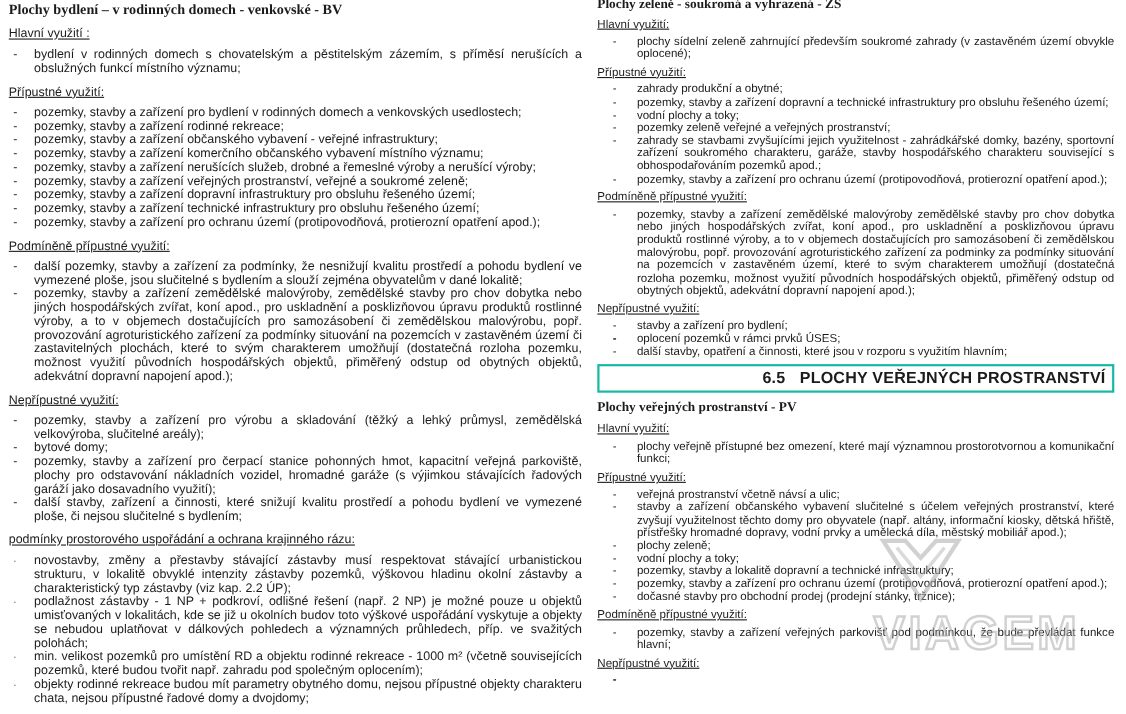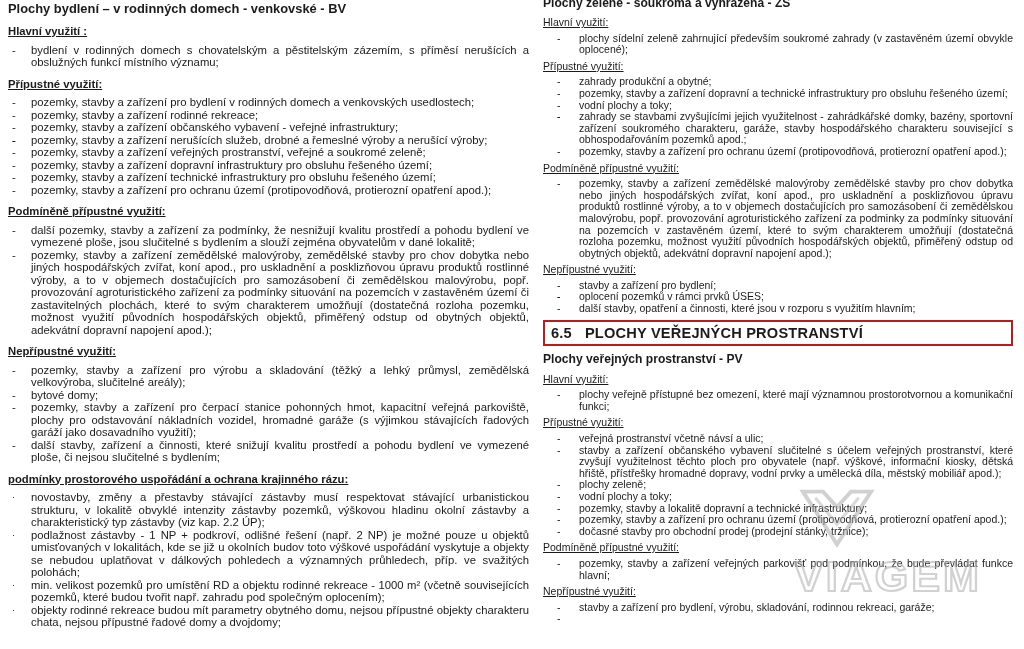--- a/index.html
+++ b/index.html
@@ -9,45 +9,46 @@
     overflow:hidden;
     font-family:"Liberation Sans","DejaVu Sans",sans-serif;
     color:#1b1b1b;
   }
   .page{position:relative; width:1024px; height:649px; background:#fff;}
 
   .col{position:absolute; top:0;}
   .col-left{left:8px;  top:2px;  width:521px; font-size:11.3px; line-height:12.5px;}
   .col-right{left:543px; top:-3px; width:470px; font-size:10.5px; line-height:11.6px;}
 
-  .title{font-weight:bold;}
+  .title{font-weight:bold;font-family:Liberation Serif, serif;}
   .col-left  .title{font-size:12.9px; line-height:14px; margin:0 0 9px 0;}
   .col-right .title{font-size:12.1px; line-height:13px; margin:0 0 7px 0;}
   .col-right .title.mid{margin-top:2px; margin-bottom:8px;}
 
   .heading{text-decoration:underline;}
-  .col-left  .heading{margin:9px 0 6px 0;font-weight:bold;}
+  .col-left  .heading{margin:9px 0 6px 0;}
   .col-right .heading{margin:5px 0 4px 0;}
 
   .list{margin:0;}
   .li{position:relative; text-align:justify;}
   .col-left  .li{padding-left:23px;}
   .col-left  .li .mk{position:absolute; left:4px; top:0;}
   .col-right .li{padding-left:36px;}
   .col-right .li .mk{position:absolute; left:14px; top:0;}
   .mk.dot{font-size:9px; top:-1px;}
 
   .box{
-    border:2px solid #b91c1c;
+    border:2px solid #14b8a6;
     font-weight:bold;
     font-size:14.6px; line-height:16px;
     padding:3px 6px 3px 6px;
     margin:5px 0 7px 0;
     letter-spacing:0.2px;
     background:#fff;
+    text-align:right;
   }
   .box .num{margin-right:13px;}
 
   
   .wm{position:absolute; z-index:6; pointer-events:none;}
   .wm-logo{left:798px; top:487px; width:78px; height:62px;}
   .wm-text{
     left:758px; top:552px; width:260px;
     text-align:center;
     font-size:43px; font-weight:bold; letter-spacing:3px;
@@ -64,21 +65,21 @@
       <div class="title">Plochy bydlení – v rodinných domech - venkovské - BV</div>
       <div class="heading">Hlavní využití :</div>
       <div class="list">
         <div class="li"><span class="mk">-</span><span class="tx">bydlení v rodinných domech s chovatelským a pěstitelským zázemím, s příměsí nerušících a obslužných funkcí místního významu;</span></div>
       </div>
       <div class="heading">Přípustné využití:</div>
       <div class="list">
         <div class="li"><span class="mk">-</span><span class="tx">pozemky, stavby a zařízení pro bydlení v rodinných domech a venkovských usedlostech;</span></div>
         <div class="li"><span class="mk">-</span><span class="tx">pozemky, stavby a zařízení rodinné rekreace;</span></div>
         <div class="li"><span class="mk">-</span><span class="tx">pozemky, stavby a zařízení občanského vybavení - veřejné infrastruktury;</span></div>
-        <div class="li"><span class="mk">-</span></div>
+        <div class="li"><span class="mk">-</span><span class="tx">pozemky, stavby a zařízení komerčního občanského vybavení místního významu;</span></div>
         <div class="li"><span class="mk">-</span><span class="tx">pozemky, stavby a zařízení nerušících služeb, drobné a řemeslné výroby a nerušící výroby;</span></div>
         <div class="li"><span class="mk">-</span><span class="tx">pozemky, stavby a zařízení veřejných prostranství, veřejné a soukromé zeleně;</span></div>
         <div class="li"><span class="mk">-</span><span class="tx">pozemky, stavby a zařízení dopravní infrastruktury pro obsluhu řešeného území;</span></div>
         <div class="li"><span class="mk">-</span><span class="tx">pozemky, stavby a zařízení technické infrastruktury pro obsluhu řešeného území;</span></div>
         <div class="li"><span class="mk">-</span><span class="tx">pozemky, stavby a zařízení pro ochranu území (protipovodňová, protierozní opatření apod.);</span></div>
       </div>
       <div class="heading">Podmíněně přípustné využití:</div>
       <div class="list">
         <div class="li"><span class="mk">-</span><span class="tx">další pozemky, stavby a zařízení za podmínky, že nesnižují kvalitu prostředí a pohodu bydlení ve vymezené ploše, jsou slučitelné s bydlením a slouží zejména obyvatelům v dané lokalitě;</span></div>
         <div class="li"><span class="mk">-</span><span class="tx">pozemky, stavby a zařízení zemědělské malovýroby, zemědělské stavby pro chov dobytka nebo jiných hospodářských zvířat, koní apod.,  pro uskladnění a posklizňovou úpravu produktů rostlinné výroby, a to v objemech dostačujících pro samozásobení či zemědělskou malovýrobu, popř. provozování agroturistického zařízení za podmínky situování na pozemcích v zastavěném území či zastavitelných plochách, které to svým charakterem umožňují (dostatečná rozloha pozemku, možnost využití původních hospodářských objektů, přiměřený odstup od obytných objektů, adekvátní dopravní napojení apod.);</span></div>
@@ -102,21 +103,21 @@
       <div class="title">Plochy zeleně - soukromá a vyhrazená - ZS</div>
       <div class="heading">Hlavní využití:</div>
       <div class="list">
         <div class="li"><span class="mk">-</span><span class="tx">plochy sídelní zeleně zahrnující především soukromé zahrady (v zastavěném území obvykle oplocené);</span></div>
       </div>
       <div class="heading">Přípustné využití:</div>
       <div class="list">
         <div class="li"><span class="mk">-</span><span class="tx">zahrady produkční a obytné;</span></div>
         <div class="li"><span class="mk">-</span><span class="tx">pozemky, stavby a zařízení dopravní a technické infrastruktury pro obsluhu řešeného území;</span></div>
         <div class="li"><span class="mk">-</span><span class="tx">vodní plochy a toky;</span></div>
-        <div class="li"><span class="mk">-</span></div>
+        <div class="li"><span class="mk">-</span><span class="tx">pozemky zeleně veřejné a veřejných prostranství;</span></div>
         <div class="li"><span class="mk">-</span><span class="tx">zahrady se stavbami zvyšujícími jejich využitelnost - zahrádkářské domky, bazény, sportovní zařízení soukromého charakteru, garáže, stavby hospodářského charakteru související s obhospodařováním pozemků apod.;</span></div>
         <div class="li"><span class="mk">-</span><span class="tx">pozemky, stavby a zařízení pro ochranu území (protipovodňová, protierozní opatření apod.);</span></div>
       </div>
       <div class="heading">Podmíněně přípustné využití:</div>
       <div class="list">
         <div class="li"><span class="mk">-</span><span class="tx">pozemky, stavby a zařízení zemědělské malovýroby zemědělské stavby pro chov dobytka nebo jiných hospodářských zvířat, koní apod., pro uskladnění a posklizňovou úpravu produktů rostlinné výroby, a to v objemech dostačujících pro samozásobení či zemědělskou malovýrobu, popř. provozování agroturistického zařízení za podminky za podmínky situování na pozemcích v zastavěném území, které to svým charakterem umožňují (dostatečná rozloha pozemku, možnost využití původních hospodářských objektů, přiměřený odstup od obytných objektů, adekvátní dopravní napojení apod.);</span></div>
       </div>
       <div class="heading">Nepřípustné využití:</div>
       <div class="list">
         <div class="li"><span class="mk">-</span><span class="tx">stavby a zařízení pro bydlení;</span></div>
@@ -126,34 +127,34 @@
       </div>
       <div class="box"><span class="num">6.5</span><span>PLOCHY VEŘEJNÝCH PROSTRANSTVÍ</span></div>
       <div class="title mid">Plochy veřejných prostranství - PV</div>
       <div class="heading">Hlavní využití:</div>
       <div class="list">
         <div class="li"><span class="mk">-</span><span class="tx">plochy veřejně přístupné bez omezení, které mají významnou prostorotvornou a komunikační funkci;</span></div>
       </div>
       <div class="heading">Přípustné využití:</div>
       <div class="list">
         <div class="li"><span class="mk">-</span><span class="tx">veřejná prostranství včetně návsí a ulic;</span></div>
-        <div class="li"><span class="mk">-</span><span class="tx">stavby a zařízení občanského vybavení slučitelné s účelem veřejných prostranství, které zvyšují využitelnost těchto ploch pro obyvatele (např. výškové, informační kiosky, dětská hřiště, přístřešky hromadné dopravy, vodní prvky a umělecká díla, městský mobiliář apod.);</span></div>
+        <div class="li"><span class="mk">-</span><span class="tx">stavby a zařízení občanského vybavení slučitelné s účelem veřejných prostranství, které zvyšují využitelnost těchto domy pro obyvatele (např. altány, informační kiosky, dětská hřiště, přístřešky hromadné dopravy, vodní prvky a umělecká díla, městský mobiliář apod.);</span></div>
         <div class="li"><span class="mk">-</span><span class="tx">plochy zeleně;</span></div>
         <div class="li"><span class="mk">-</span><span class="tx">vodní plochy a toky;</span></div>
         <div class="li"><span class="mk">-</span><span class="tx">pozemky, stavby a lokalitě dopravní a technické infrastruktury;</span></div>
         <div class="li"><span class="mk">-</span><span class="tx">pozemky, stavby a zařízení pro ochranu území (protipovodňová, protierozní opatření apod.);</span></div>
         <div class="li"><span class="mk">-</span><span class="tx">dočasné stavby pro obchodní prodej (prodejní stánky, tržnice);</span></div>
       </div>
       <div class="heading">Podmíněně přípustné využití:</div>
       <div class="list">
         <div class="li"><span class="mk">-</span><span class="tx">pozemky, stavby a zařízení veřejných parkovišť pod podmínkou, že bude převládat funkce hlavní;</span></div>
       </div>
       <div class="heading">Nepřípustné využití:</div>
       <div class="list">
-        <div class="li"><span class="mk">-</span><span class="tx">stavby a zařízení pro bydlení, výrobu, skladování, rodinnou rekreaci, garáže;</span></div>
+        <div class="li"><span class="mk">-</span></div>
         <div class="li"><span class="mk">-</span></div>
       </div>
     </div>
 
   <svg class="wm wm-logo" viewBox="0 0 100 80" xmlns="http://www.w3.org/2000/svg">
     <path d="M6,6 L32,6 L50,26 L68,6 L94,6 L50,74 Z" fill="none" stroke="rgba(172,172,172,0.55)" stroke-width="5" stroke-linejoin="miter"></path>
     <path d="M22,14 L50,48 L78,14" fill="none" stroke="rgba(172,172,172,0.45)" stroke-width="4"></path>
   </svg>
   <div class="wm wm-text">VIAGEM</div>
 

